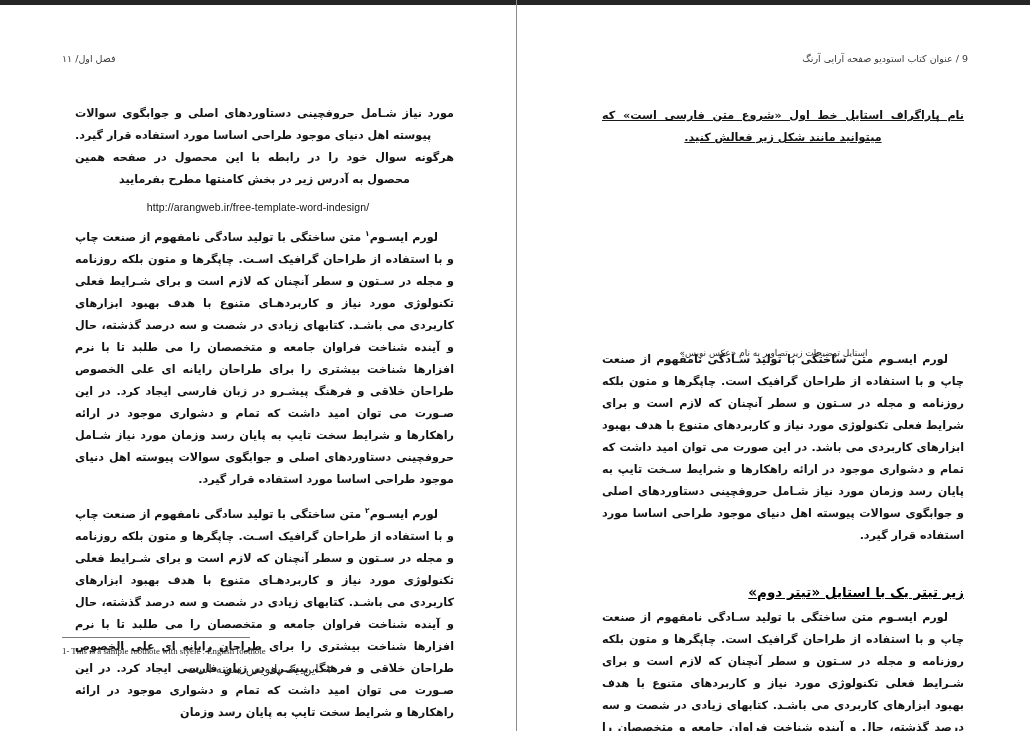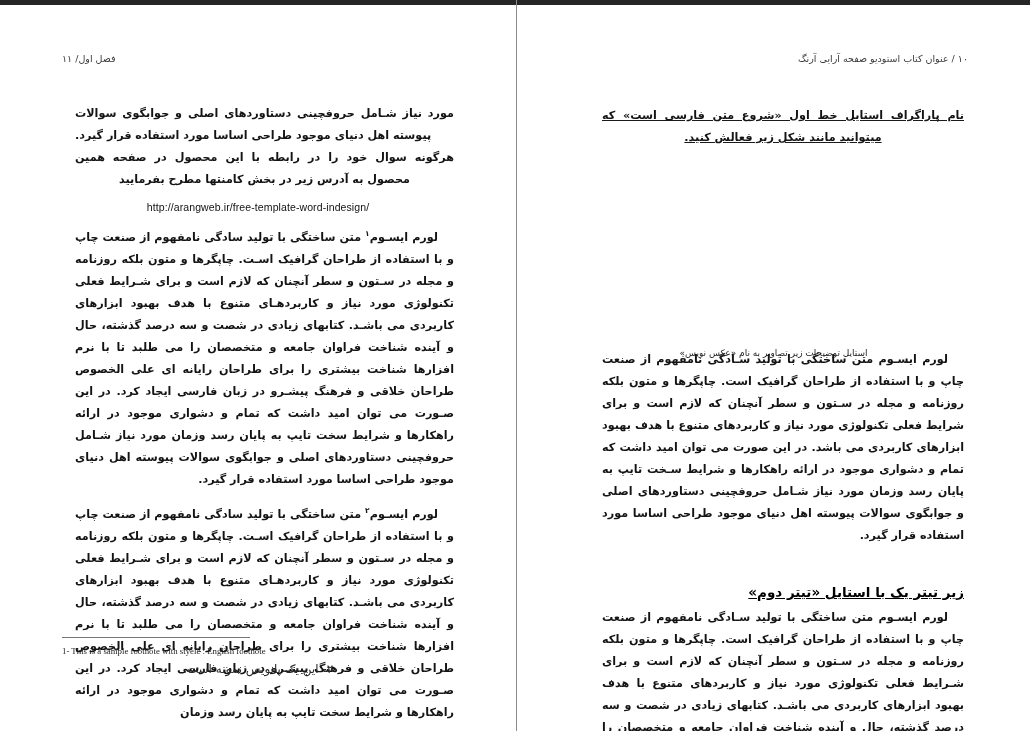--- a/index.html
+++ b/index.html
@@ -174,21 +174,21 @@
 
     <div style="position:absolute; left:62px; right:62px; top:632px;">
       <div class="fn-rule"></div>
       <div class="fn-en">1- This is a sample footnote with styele : English footnote</div>
       <div class="fn-fa">۲- این یک پانویس نمونه است.</div>
     </div>
   </div>
 
   <div class="page right">
 
-    <div class="running-head right-head">۱۰ / عنوان کتاب استودیو صفحه آرایی آرنگ</div>
+    <div class="running-head right-head">9 / عنوان کتاب استودیو صفحه آرایی آرنگ</div>
 
     <div class="body-col" style="left:72px; right:66px; top:100px;text-decoration:underline;">
       <p class="para" style="text-align-last:center;">نام پاراگراف استایل خط اول «شروع متن فارسی است» که میتوانید مانند شکل زیر فعالش کنید.</p>
     </div>
 
     <div class="figure-caption" style="position:absolute; left:66px; right:66px; top:320px;">استایل توضیحات زیر تصاویر به نام «عکس نویس»</div>
 
     <div class="body-col" style="left:72px; right:66px; top:344px;">
 
       <p class="para indent">لورم ایسـوم متن ساختگی با تولید سـادگی نامفهوم از صنعت چاپ و با استفاده از طراحان گرافیک است. چاپگرها و متون بلکه روزنامه و مجله در سـتون و سطر آنچنان که لازم است و برای شرایط فعلی تکنولوژی مورد نیاز و کاربردهای متنوع با هدف بهبود ابزارهای کاربردی می باشد. در این صورت می توان امید داشت که تمام و دشواری موجود در ارائه راهکارها و شرایط سـخت تایپ به پایان رسد وزمان مورد نیاز شـامل حروفچینی دستاوردهای اصلی و جوابگوی سوالات پیوسته اهل دنیای موجود طراحی اساسا مورد استفاده قرار گیرد.</p>

